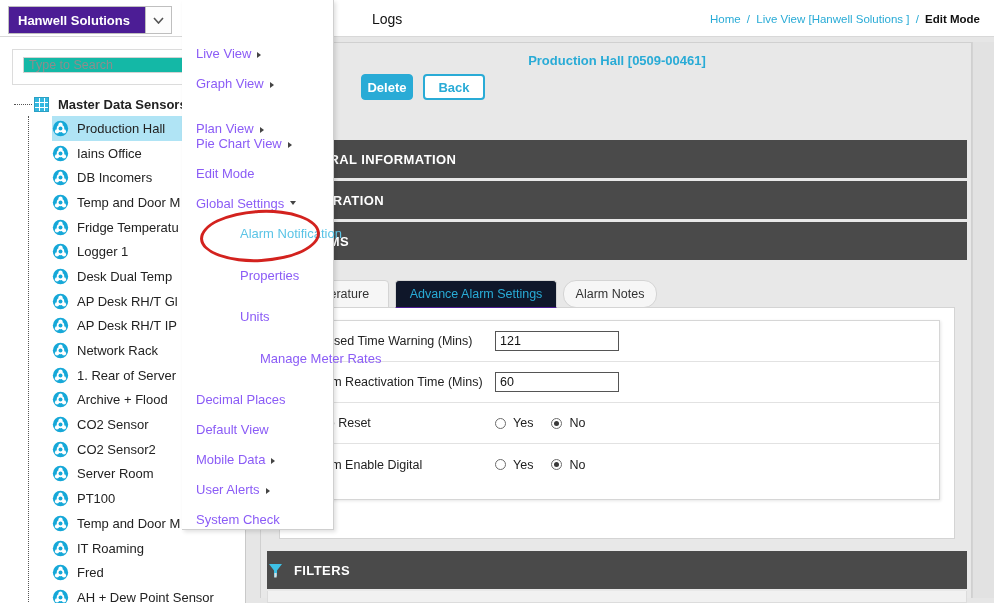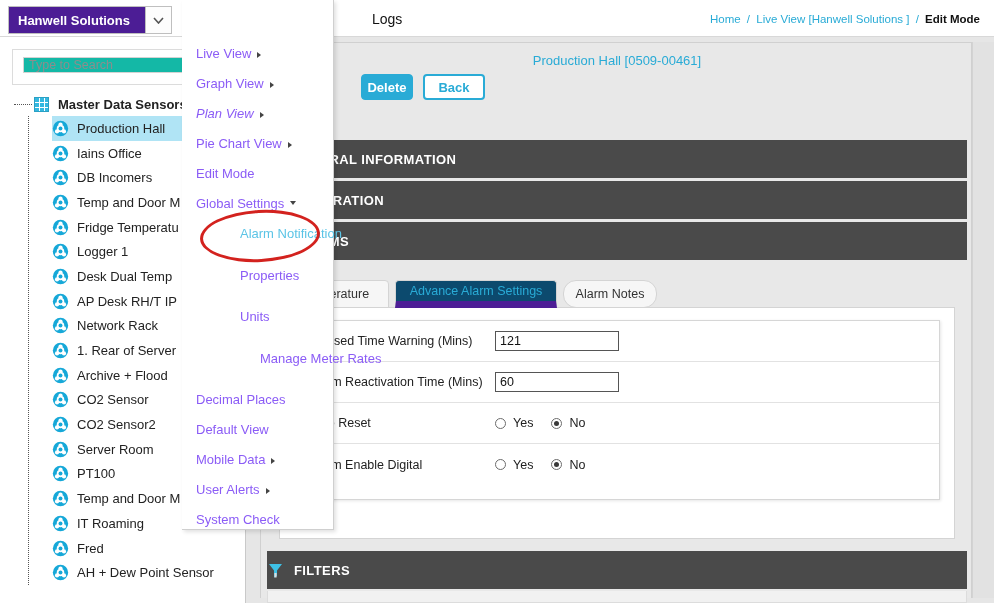--- a/index.html
+++ b/index.html
@@ -114,21 +114,21 @@
   #main {
     position:absolute; left:246px; top:37px; width:748px; height:566px;
     background:#e6e6e6;
   }
   #content-card {
     position:absolute; left:14px; top:5px; width:712px; height:556px;
     background:#e8e8e8; border:1px solid #d0d0d0; border-bottom:none;
   }
   #page-title {
     position:absolute; left:0; top:10px; width:712px; text-align:center;
-    color:#29abd6; font-weight:normal; font-size:13px;
+    color:#29abd6; font-weight:bold; font-size:13px;
   }
   .btn {
     position:absolute; top:31px; height:26px; border-radius:4px;
     font-size:13px; font-weight:bold; display:flex; align-items:center;
     justify-content:center; cursor:pointer; font-family:"Liberation Sans",sans-serif;
   }
   #btn-delete {
     left:100px; width:52px; background:#29abd6; color:#fff; border:1px solid #29abd6;
   }
   #btn-back {
@@ -149,21 +149,21 @@
     position:absolute; left:18px; top:237px; width:676px; height:28px;
   }
   .tab {
     position:absolute; top:0; height:28px; background:#f6f6f6;
     border:1px solid #d4d4d4; border-bottom:1px solid #d4d4d4;
     border-radius:4px 4px 0 0; display:flex; align-items:center;
     justify-content:center; font-size:12.5px; color:#333; cursor:pointer;
     white-space:nowrap; padding:0 12px;
   }
   .tab.active {
-    background:#0c4a6e; color:#29abd6; border-bottom:7px solid #4c1d95; z-index:3;
+    background:#0f172a; color:#29abd6; border-bottom:1px solid #4c1d95; z-index:3;
   }
   #tab-0 { left:0px;   width:110px; }
   #tab-1 { left:116px; width:162px; }
   #tab-2 { left:284px; width:94px;border-radius:13px;  }
 
   #tab-panel {
     position:absolute; left:18px; top:264px; width:676px; height:232px;
     background:#fff; border:1px solid #d4d4d4;
   }
   #form-box {
@@ -354,20 +354,31 @@
         <div class="tree-item">
           <svg class="sensor-icon" viewBox="0 0 20 20">
             <circle cx="10" cy="10" r="9" fill="#16a8d8"></circle>
             <circle cx="10" cy="10" r="4.4" fill="#ffffff"></circle>
             <circle cx="10" cy="5.4" r="2.5" fill="#ffffff"></circle>
             <circle cx="5.9" cy="13.4" r="2.5" fill="#ffffff"></circle>
             <circle cx="14.1" cy="13.4" r="2.5" fill="#ffffff"></circle>
             <circle cx="10" cy="10" r="2.3" fill="#16a8d8"></circle>
           </svg>
           <span class="tree-label">Desk Dual Temp</span>
+        </div>
+        <div class="tree-item">
+          <svg class="sensor-icon" viewBox="0 0 20 20">
+            <circle cx="10" cy="10" r="9" fill="#16a8d8"></circle>
+            <circle cx="10" cy="10" r="4.4" fill="#ffffff"></circle>
+            <circle cx="10" cy="5.4" r="2.5" fill="#ffffff"></circle>
+            <circle cx="5.9" cy="13.4" r="2.5" fill="#ffffff"></circle>
+            <circle cx="14.1" cy="13.4" r="2.5" fill="#ffffff"></circle>
+            <circle cx="10" cy="10" r="2.3" fill="#16a8d8"></circle>
+          </svg>
+          <span class="tree-label">AP Desk RH/T Gl</span>
         </div>
         <div class="tree-item">
           <svg class="sensor-icon" viewBox="0 0 20 20">
             <circle cx="10" cy="10" r="9" fill="#16a8d8"></circle>
             <circle cx="10" cy="10" r="4.4" fill="#ffffff"></circle>
             <circle cx="10" cy="5.4" r="2.5" fill="#ffffff"></circle>
             <circle cx="5.9" cy="13.4" r="2.5" fill="#ffffff"></circle>
             <circle cx="14.1" cy="13.4" r="2.5" fill="#ffffff"></circle>
             <circle cx="10" cy="10" r="2.3" fill="#16a8d8"></circle>
           </svg>
@@ -571,21 +582,21 @@
       <span>FILTERS</span>
     </div>
     <div id="filters-body"></div>
   </div>
 </div>
 
 <div id="menu">
 
 <div class="menu-item" style="top: 46px; padding-left: 14px;"><span class="mi-label">Live View</span><span class="arrow"></span></div>
     <div class="menu-item" style="top: 76px; padding-left: 14px;"><span class="mi-label">Graph View</span><span class="arrow"></span></div>
-    <div class="menu-item" style="top: 106px; padding-left: 14px; font-style: italic;"><span class="mi-label">Plan View</span><span class="arrow"></span></div>
+    <div class="menu-item" style="top: 121px; padding-left: 14px;"><span class="mi-label">Plan View</span><span class="arrow"></span></div>
     <div class="menu-item" style="top: 136px; padding-left: 14px;"><span class="mi-label">Pie Chart View</span><span class="arrow"></span></div>
     <div class="menu-item" style="top: 166px; padding-left: 14px;"><span class="mi-label">Edit Mode</span></div>
     <div class="menu-item" style="top: 196px; padding-left: 14px;"><span class="mi-label">Global Settings</span><span class="arrow down"></span></div>
     <div class="menu-item sub indent" style="top: 226px; padding-left: 14px; text-decoration: underline;"><span class="mi-label">Alarm Notification</span></div>
     <div class="menu-item indent" style="top: 268px; padding-left: 14px;"><span class="mi-label">Properties</span></div>
     <div class="menu-item indent" style="top: 309px; padding-left: 14px;"><span class="mi-label">Units</span></div>
     <div class="menu-item indent2" style="top: 351px; padding-left: 14px;"><span class="mi-label">Manage Meter Rates</span></div>
     <div class="menu-item" style="top: 392px; padding-left: 14px;"><span class="mi-label">Decimal Places</span></div>
     <div class="menu-item" style="top: 422px; padding-left: 14px;"><span class="mi-label">Default View</span></div>
     <div class="menu-item" style="top: 452px; padding-left: 14px;"><span class="mi-label">Mobile Data</span><span class="arrow"></span></div>

